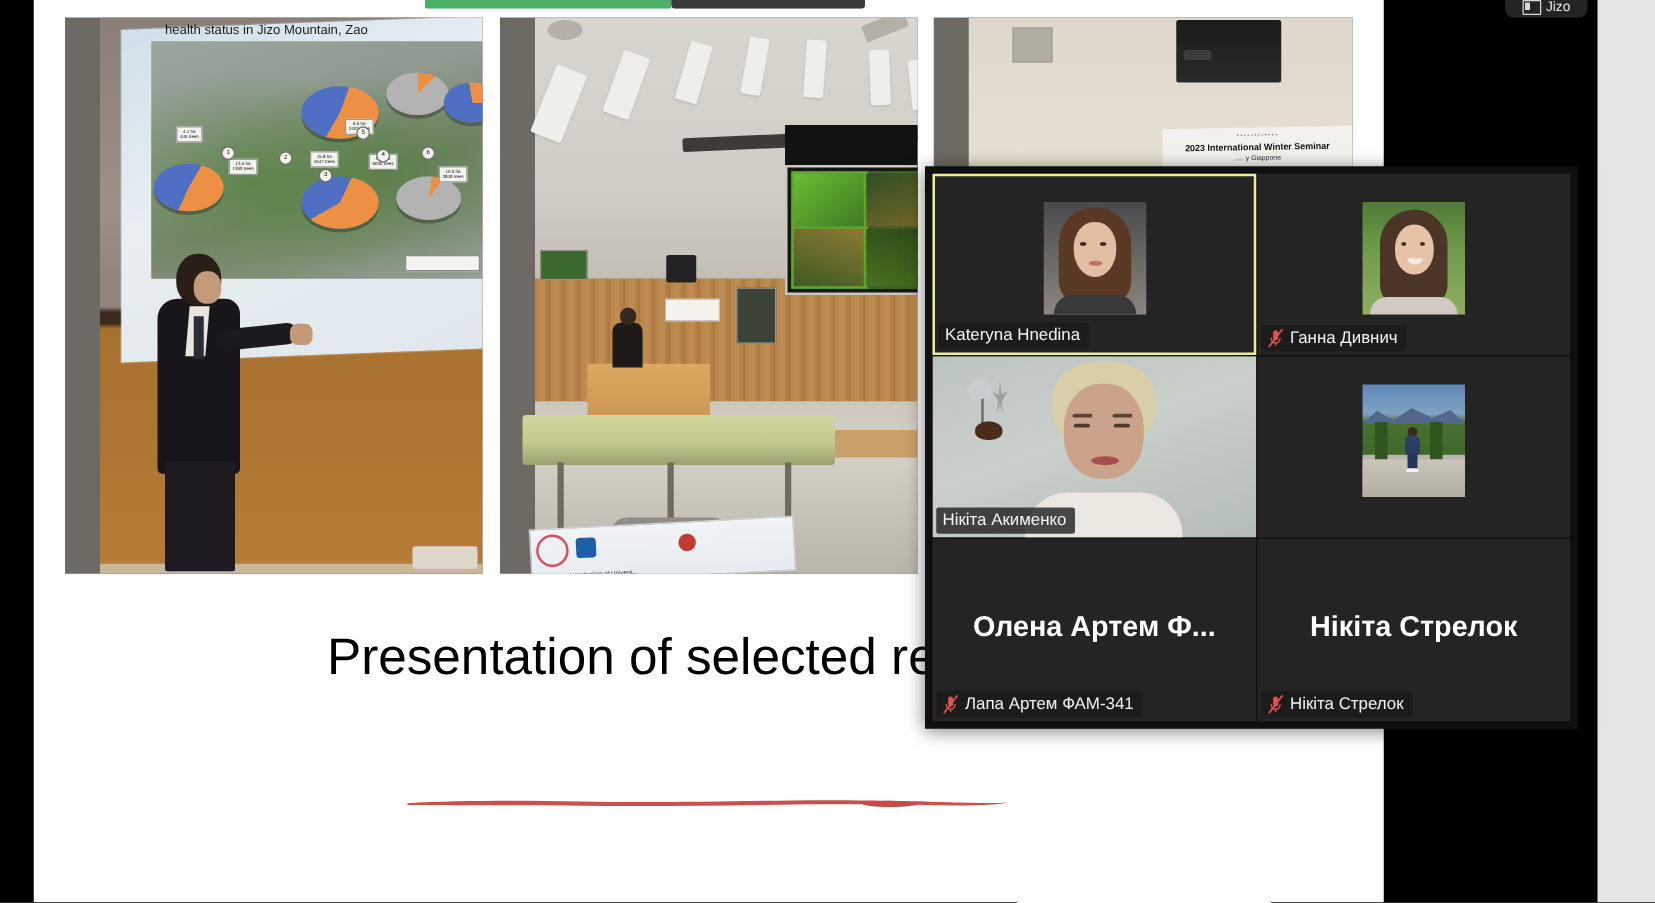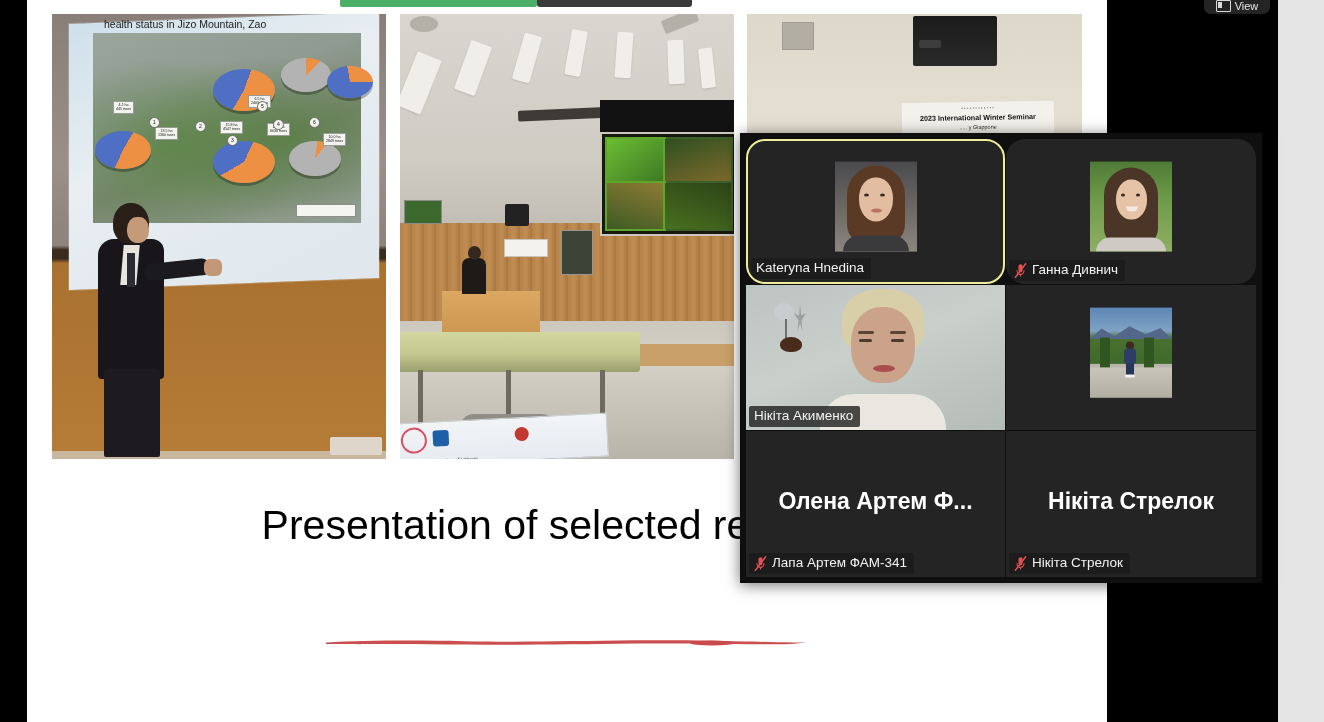--- a/index.html
+++ b/index.html
@@ -74,21 +74,21 @@
     position: absolute;
     top: 14px;
     height: 445px;
     overflow: hidden;
     background: #6d6a63;
   }
   .photo-1 { left: 25px;  width: 334px; }
   .photo-2 { left: 373px; width: 334px; }
   .photo-3 { left: 720px; width: 335px; }
 
-  .photo .ph-inner { position: absolute; inset: 0; }
+  .photo .ph-inner { position: absolute; inset: 0; margin-left: 28px; }
 
   
   .p1-wall {
     position: absolute; inset: 0;
     background: linear-gradient(180deg, #8a7f78 0%, #9b9087 34%, #8f857c 48%, #8f857c 52%, #3a2b1d 53%, #3a2b1d 55%, #a9712f 56%, #b57c37 100%);
   }
   .p1-screen {
     position: absolute;
     left: 17px; top: 4px;
     width: 310px; height: 266px;
@@ -472,21 +472,21 @@
     height: 438px;
   }
   .tile {
     position: absolute;
     background: #242424;
     overflow: hidden;
     box-sizing: border-box;
   }
   .tile.c0 { left: 0px;   width: 259px; }
   .tile.c1 { left: 260px; width: 250px; }
-  .tile.r0 { top: 0px;    height: 145px; border-radius: 19px; }
+  .tile.r0 { top: 0px;    height: 145px; }
   .tile.r1 { top: 146px;  height: 145px; }
   .tile.r2 { top: 292px;  height: 146px; }
 
   .tile.active {
     border: 2px solid #eded9a;
   }
 
   .avatar {
     position: absolute;
     left: 50%;
@@ -875,21 +875,21 @@
     <div class="red-stroke">
       <svg viewBox="0 0 484 13" preserveAspectRatio="none" aria-hidden="true">
         <path d="M2,7.5 C40,5.4 90,5.2 140,6.2 C200,7.4 250,6.0 310,5.3 C350,4.8 400,5.6 430,6.6 C450,7.3 470,7.6 482,7.2 C470,9.4 450,9.6 428,9.2 C390,8.6 350,8.1 312,8.6 C252,9.4 200,10.2 142,9.6 C92,9.1 42,9.2 2,9.0 Z" fill="#cc4f4f"></path>
         <ellipse cx="388" cy="8.1" rx="22" ry="2.5" fill="#c94a4a"></ellipse>
       </svg>
     </div>
   </div>
 
   <div class="view-btn">
     <span class="vb-icon"></span>
-    <span class="vb-label">View</span>
+    <span class="vb-label">Jizo</span>
   </div>
 
   <div class="zoom-panel">
     <div class="zoom-grid">
 
       <div class="tile c0 r0 active">
         <div class="avatar av-kat">
           <div class="hair"></div>
           <div class="face"></div>
           <div class="eye l"></div>

